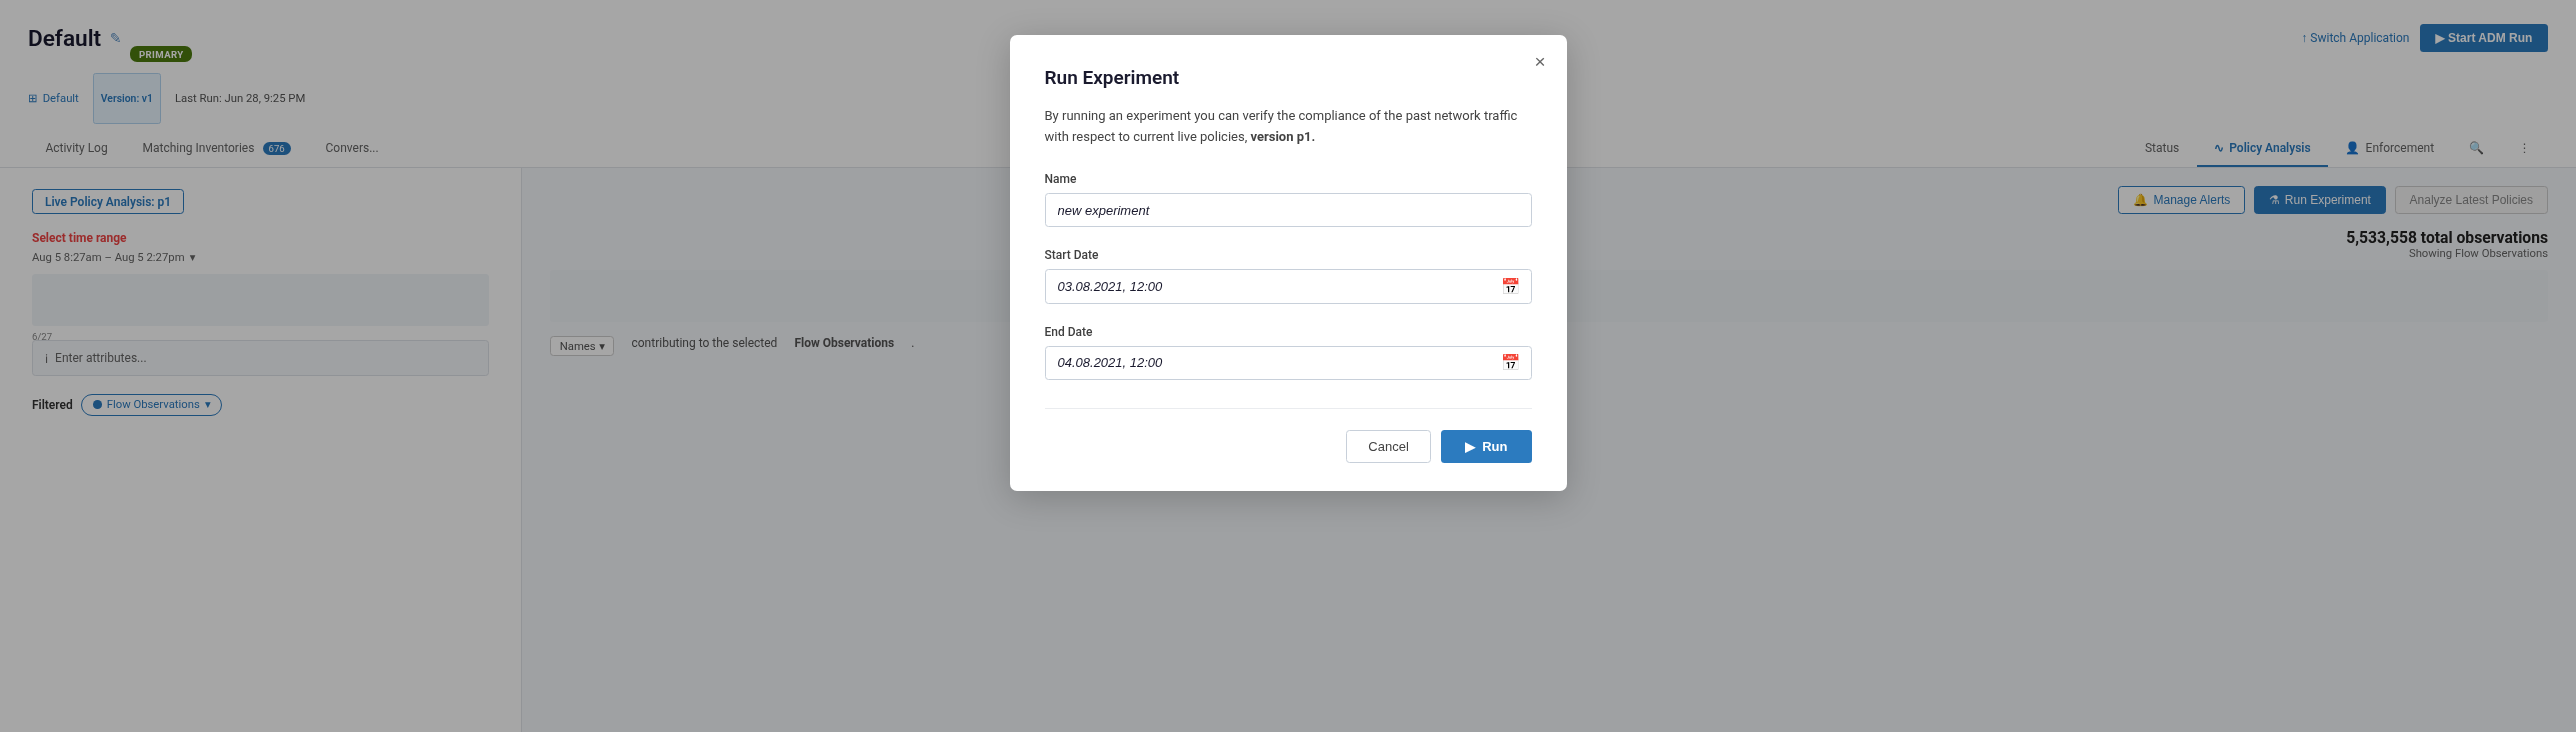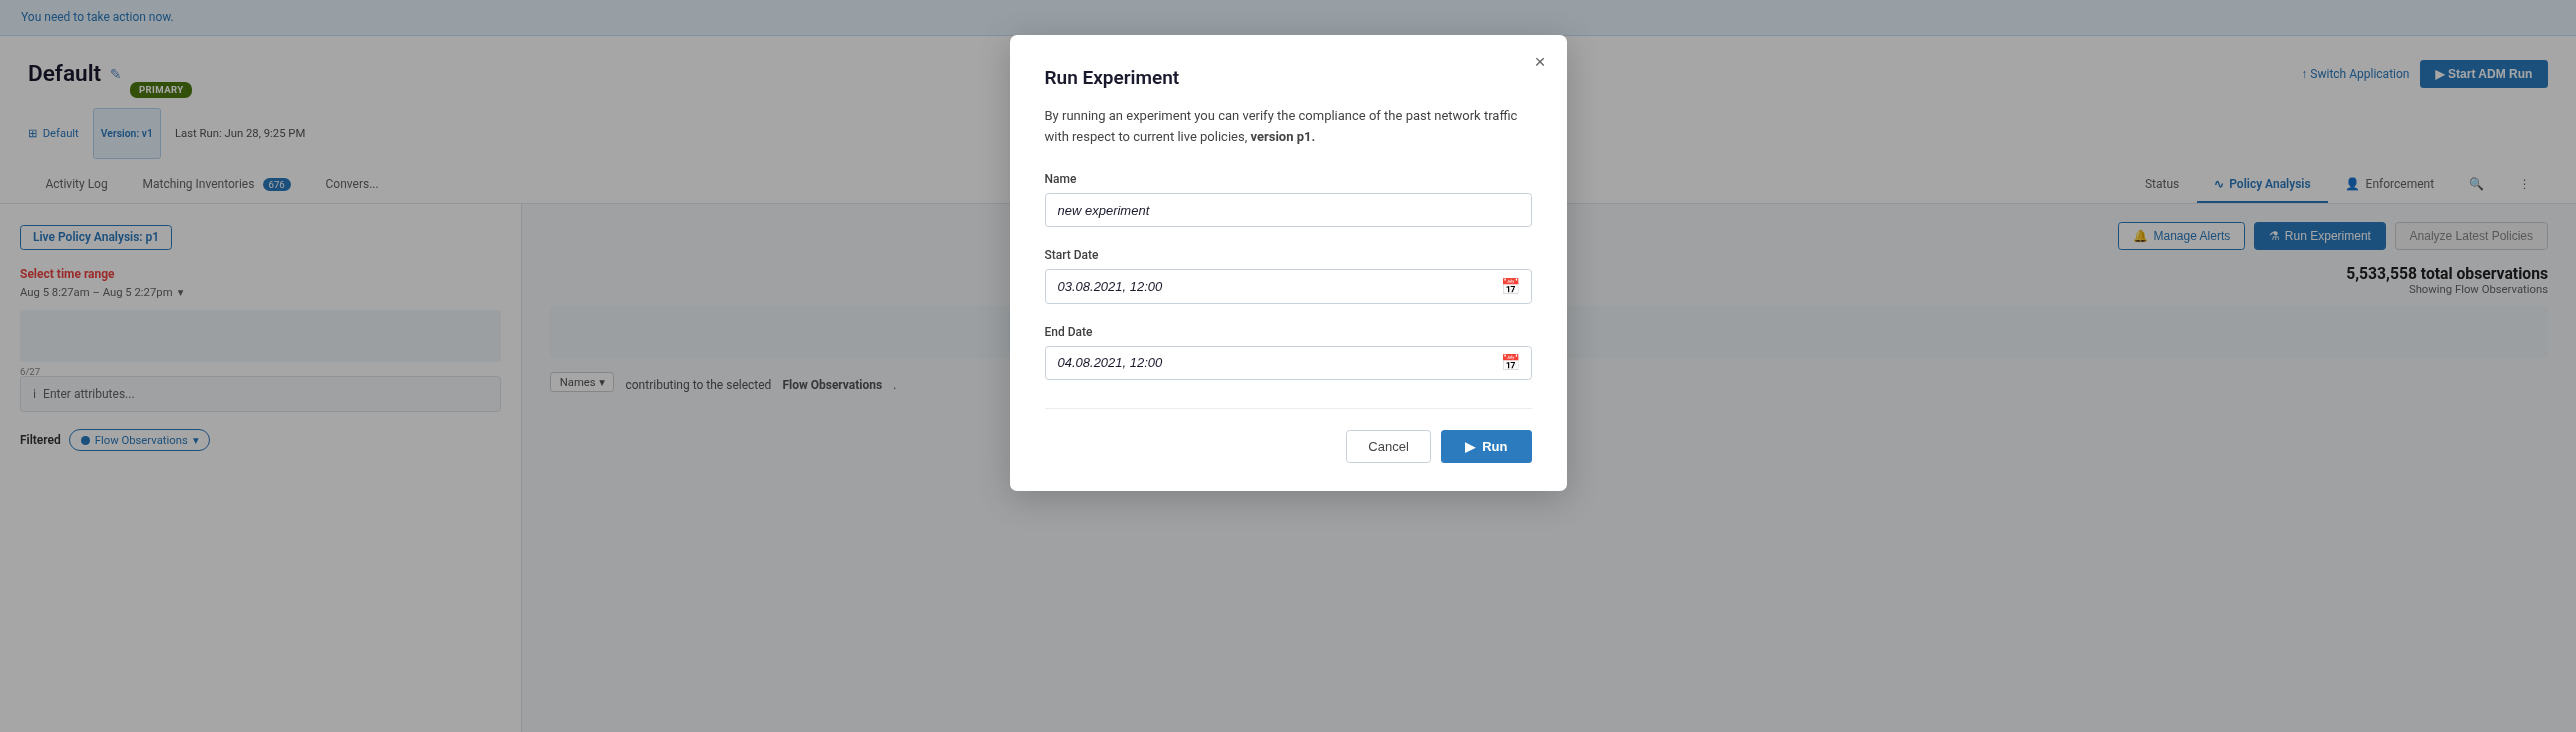--- a/index.html
+++ b/index.html
@@ -171,21 +171,21 @@
 
     
     .content-area {
       display: flex;
       flex: 1;
       overflow: hidden;
     }
 
     .left-panel {
       width: 522px;
-      padding: 21px 20px;
+      padding: 21px 32px;
       border-right: 0.9px solid #e0e4e8;
       background: #fff;
     }
 
     .live-policy-badge {
       display: inline-flex;
       align-items: center;
       border: 1.7px solid #2c7bbf;
       border-radius: 3.5px;
       padding: 4.3px 12px;
@@ -365,22 +365,22 @@
       display: inline-flex;
       align-items: center;
       gap: 5.2px;
     }
 
     .bottom-text {
       font-size: 12px;
       color: #555;
       margin-top: 14px;
       display: flex;
-      align-items: flex-end;
-      gap: 11px;
+      align-items: flex-start;
+      gap: 17px;
     }
 
     .names-dropdown {
       border: 0.9px solid #ccc;
       border-radius: 3.5px;
       padding: 2.6px 8.7px;
       font-size: 11.3px;
       background: #fff;
       cursor: pointer;
       display: inline-flex;
@@ -518,23 +518,20 @@
     .nav-all-tabs {
       display: flex;
       width: 100%;
     }
   </style>
 </head>
 <body>
 
 <div class="bg-page">
 
-  <div class="top-banner">
-    <span>You need to take action now.</span>
-  </div>
 
   <div class="page-header">
     <div class="header-top">
 
       <div class="title-area">
         <span class="page-title-text">Default</span>
         <span class="edit-icon-btn">✎</span>
         <span class="primary-badge">PRIMARY</span>
       </div>
 

